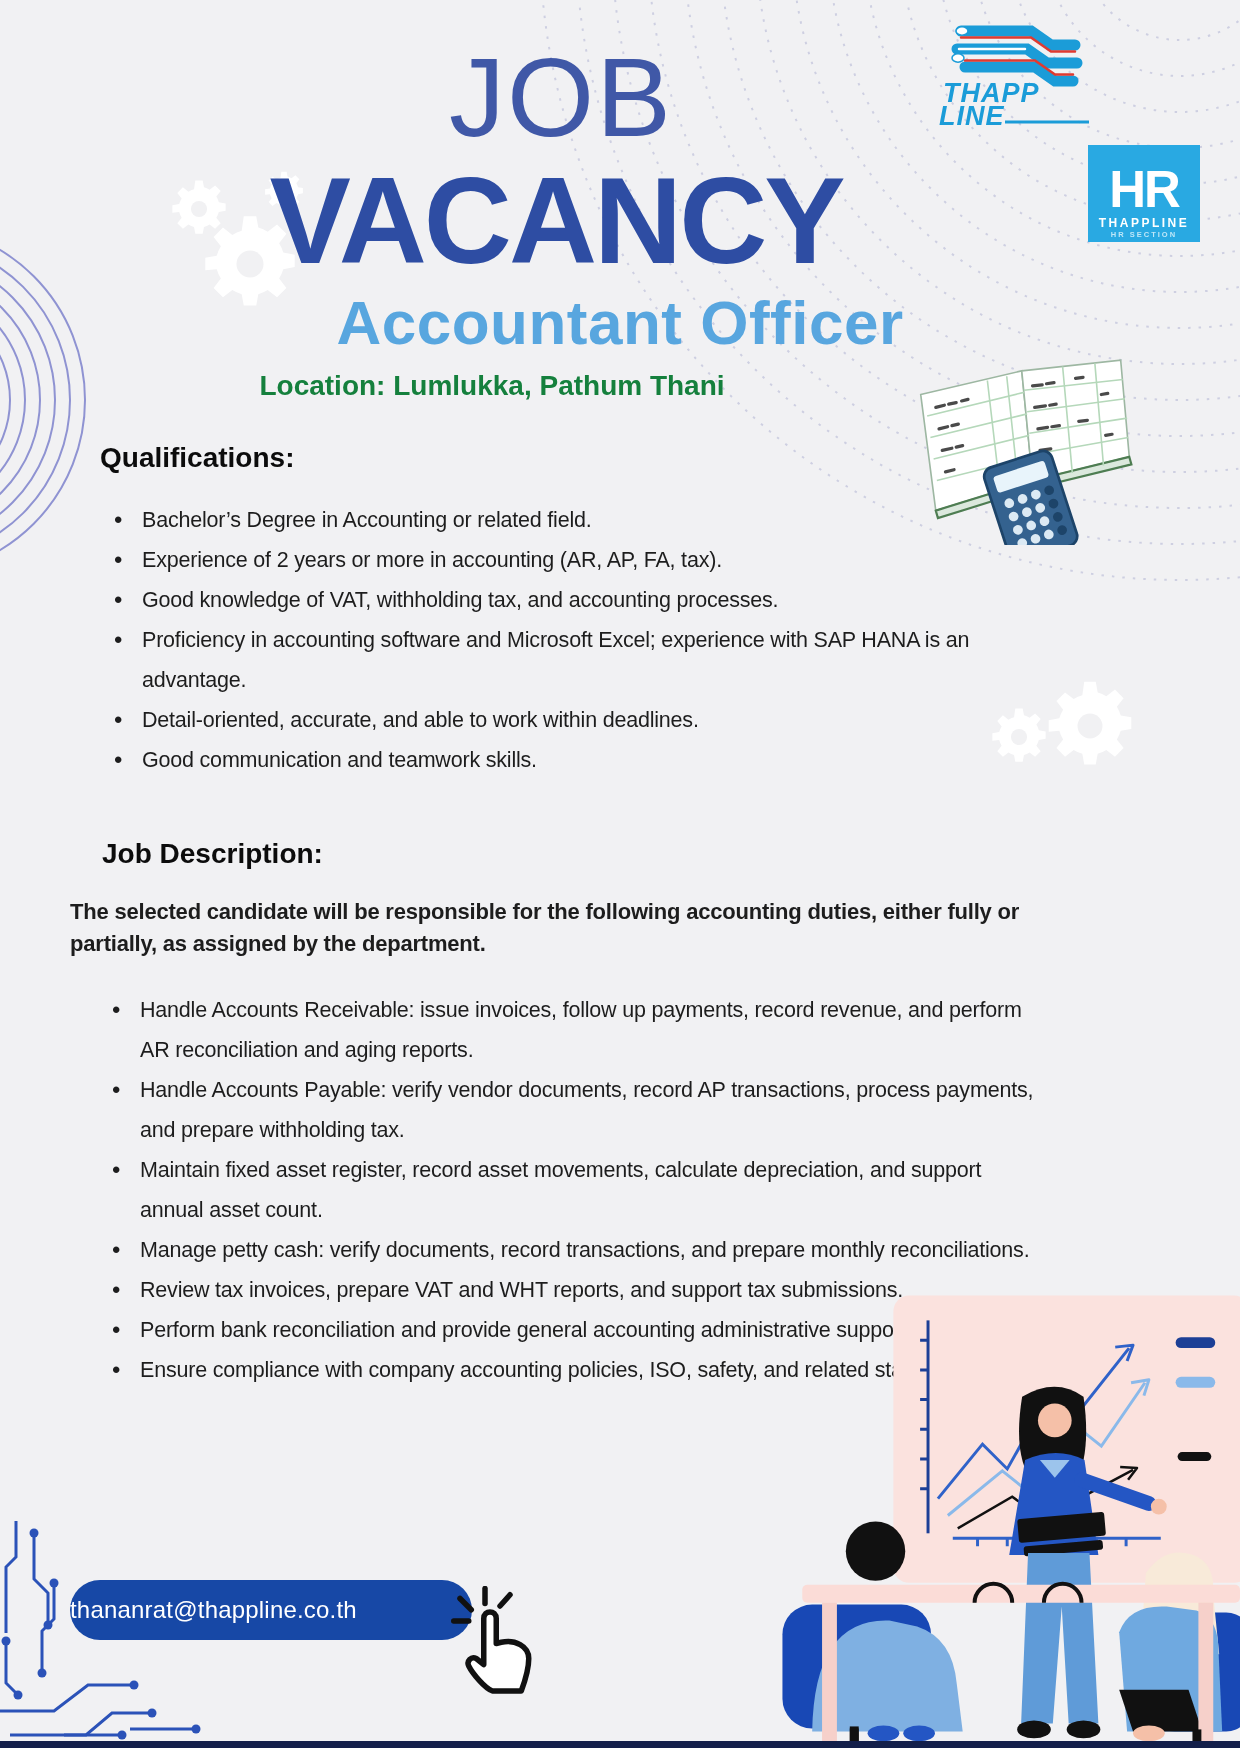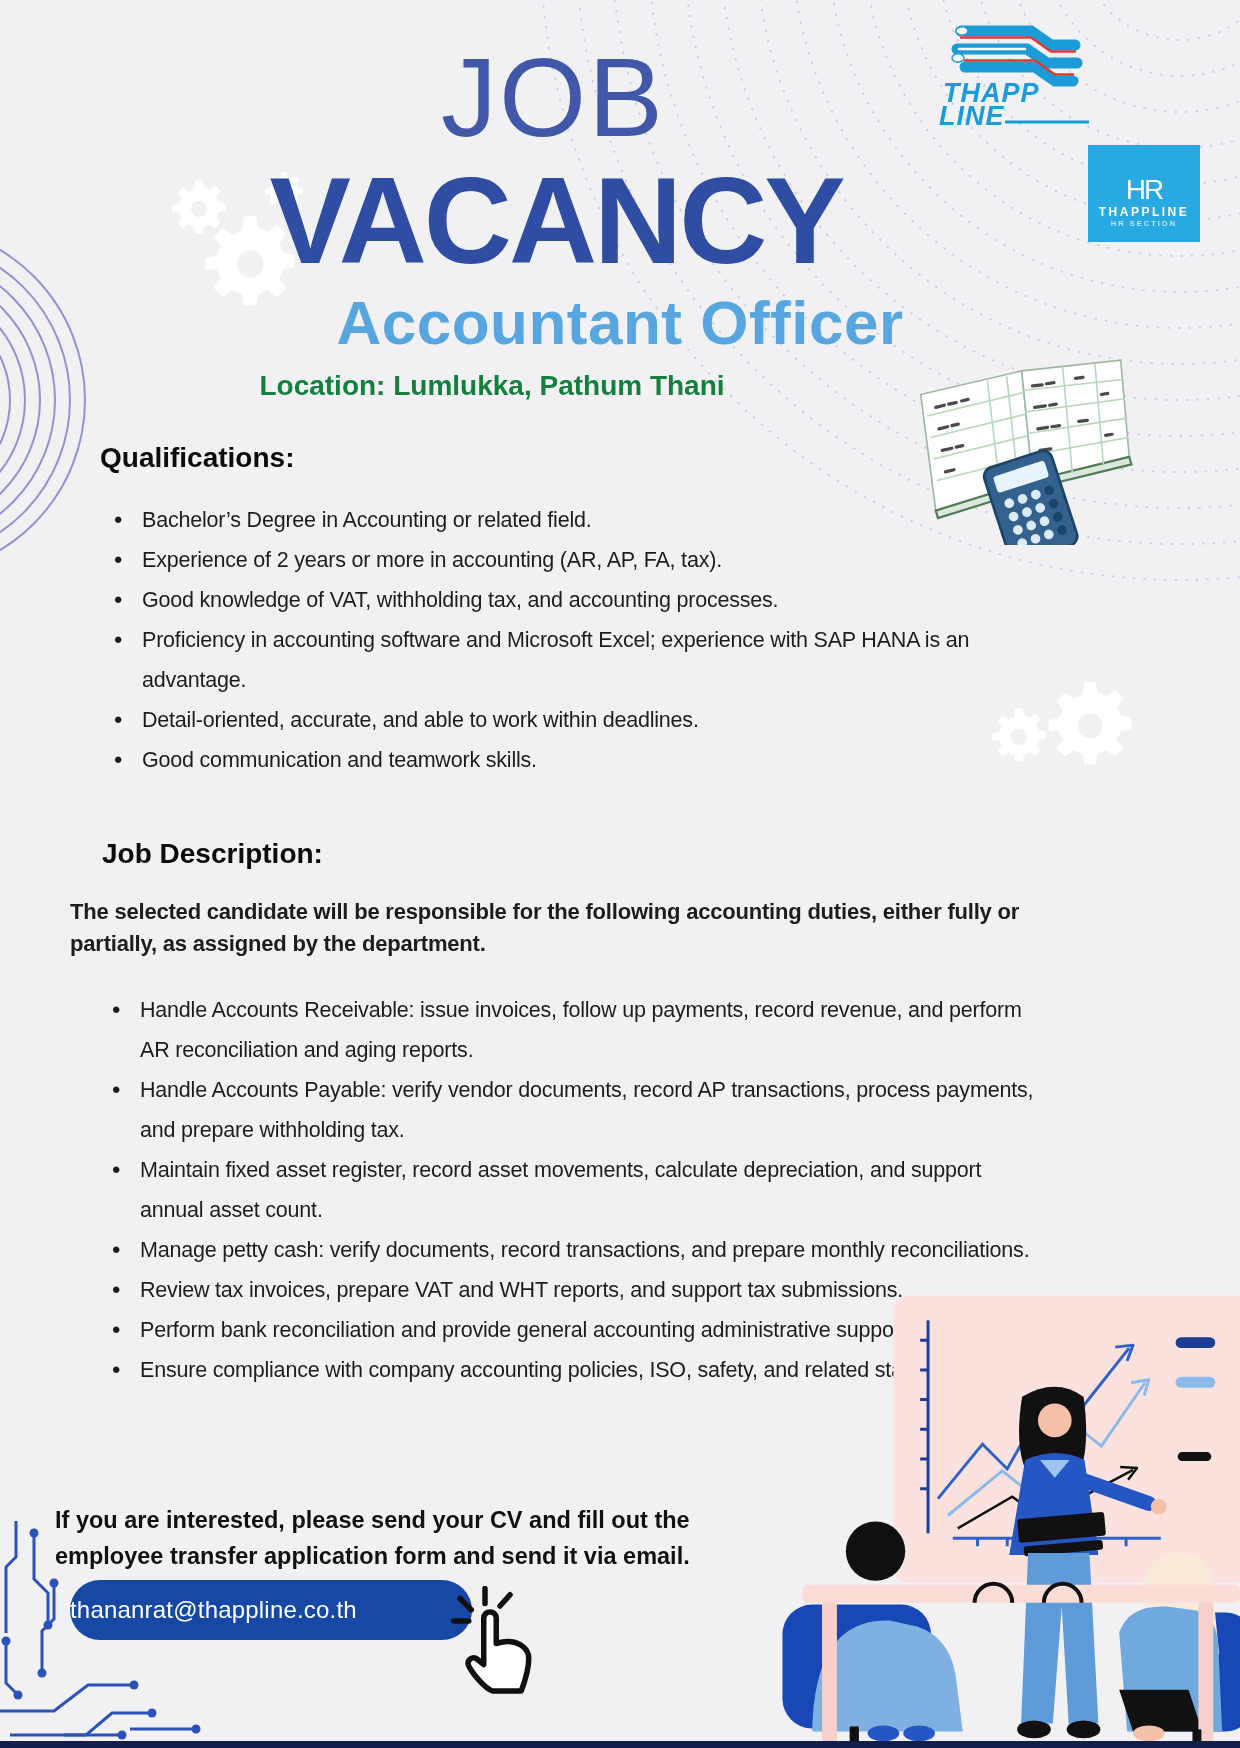--- a/index.html
+++ b/index.html
@@ -3,21 +3,21 @@
 <meta charset="utf-8">
 <style>
   html,body{margin:0;padding:0;background:#dcdce0;}
   .page{
     position:relative;width:1240px;height:1748px;margin:0 auto;
     background:#f1f1f3;overflow:hidden;
     font-family:"Liberation Sans",sans-serif;color:#1d1d1d;
   }
   .abs{position:absolute;}
   
-  .title-job{top:42px;left:0;width:1106px;text-align:center;
+  .title-job{top:42px;left:8px;width:1106px;text-align:center;
     font-size:112px;font-weight:300;letter-spacing:2px;color:#4058a7;line-height:1;}
   .title-vacancy{top:160px;left:0;width:1112px;text-align:center;
     font-size:122px;font-weight:800;letter-spacing:-3px;color:#2e4da3;line-height:1;}
   .position-title{top:292px;left:0;width:1240px;text-align:center;
     font-size:62px;font-weight:800;letter-spacing:0.5px;color:#58a6df;line-height:1;}
   .location-line{top:372px;left:0;width:984px;text-align:center;
     font-size:28px;font-weight:700;color:#15803d;line-height:1;}
   
   .section-heading{font-size:28px;font-weight:700;color:#0c0c0c;margin:0;}
   .qualifications{top:442px;left:100px;width:880px;}
@@ -31,21 +31,21 @@
     letter-spacing:-0.2px;color:#1d1d1d;}
   ul.bullets li::before{content:"\2022";position:absolute;left:14px;top:0;font-size:24px;}
   
   .apply-text{top:1478px;left:55px;width:700px;font-size:23.5px;font-weight:700;line-height:36px;color:#111;}
   .email-pill{top:1580px;left:70px;width:402px;height:60px;border-radius:30px;
     background:#1748a6;display:flex;align-items:center;justify-content:flex-start;cursor:pointer;}
   .email-pill span{color:#ffffff;font-size:24px;letter-spacing:0.2px;}
   
   .hr-badge{top:145px;left:1088px;width:112px;height:97px;background:#29a9e2;
     display:flex;flex-direction:column;align-items:center;justify-content:center;gap:2px;}
-  .hr-badge .hr-mono{color:#fff;font-size:28px;font-weight:400;letter-spacing:-2px;line-height:1;margin-top:16px;}
+  .hr-badge .hr-mono{color:#fff;font-size:51px;font-weight:700;letter-spacing:-2px;line-height:1;margin-top:16px;}
   .hr-badge .hr-org{color:#fff;font-size:12px;font-weight:700;letter-spacing:2.5px;line-height:1;}
   .hr-badge .hr-sec{color:#bfe7f8;font-size:7.5px;font-weight:700;letter-spacing:2px;line-height:1;}
   .bottom-strip{left:0;top:1741px;width:1240px;height:7px;background:#131f4a;}
   svg{display:block;}
 </style>
 </head>
 <body>
 
 <div class="page">
 
@@ -199,21 +199,20 @@
       <li>Handle Accounts Receivable: issue invoices, follow up payments, record revenue, and perform AR reconciliation and aging reports.</li>
       <li>Handle Accounts Payable: verify vendor documents, record AP transactions, process payments, and prepare withholding tax.</li>
       <li>Maintain fixed asset register, record asset movements, calculate depreciation, and support annual asset count.</li>
       <li>Manage petty cash: verify documents, record transactions, and prepare monthly reconciliations.</li>
       <li>Review tax invoices, prepare VAT and WHT reports, and support tax submissions.</li>
       <li>Perform bank reconciliation and provide general accounting administrative support.</li>
       <li>Ensure compliance with company accounting policies, ISO, safety, and related standards.</li>
     </ul>
   </section>
 
-  <p class="abs apply-text">If you are interested, please send your CV and fill out the employee transfer application form and send it via email.</p>
   <div class="abs email-pill">
     <span>thananrat@thappline.co.th</span>
   </div>
 
   <svg class="abs" style="left:450px;top:1586px;" width="100" height="110" viewBox="0 0 40 44">
     <g stroke="#111" stroke-width="2.2" stroke-linecap="round" fill="none">
       <path d="M14 1 v6"></path>
         <path d="M4 5 l4.5 4.5"></path>
         <path d="M24 3.5 l-4 4.5"></path>
         <path d="M1.5 14 h6"></path>

